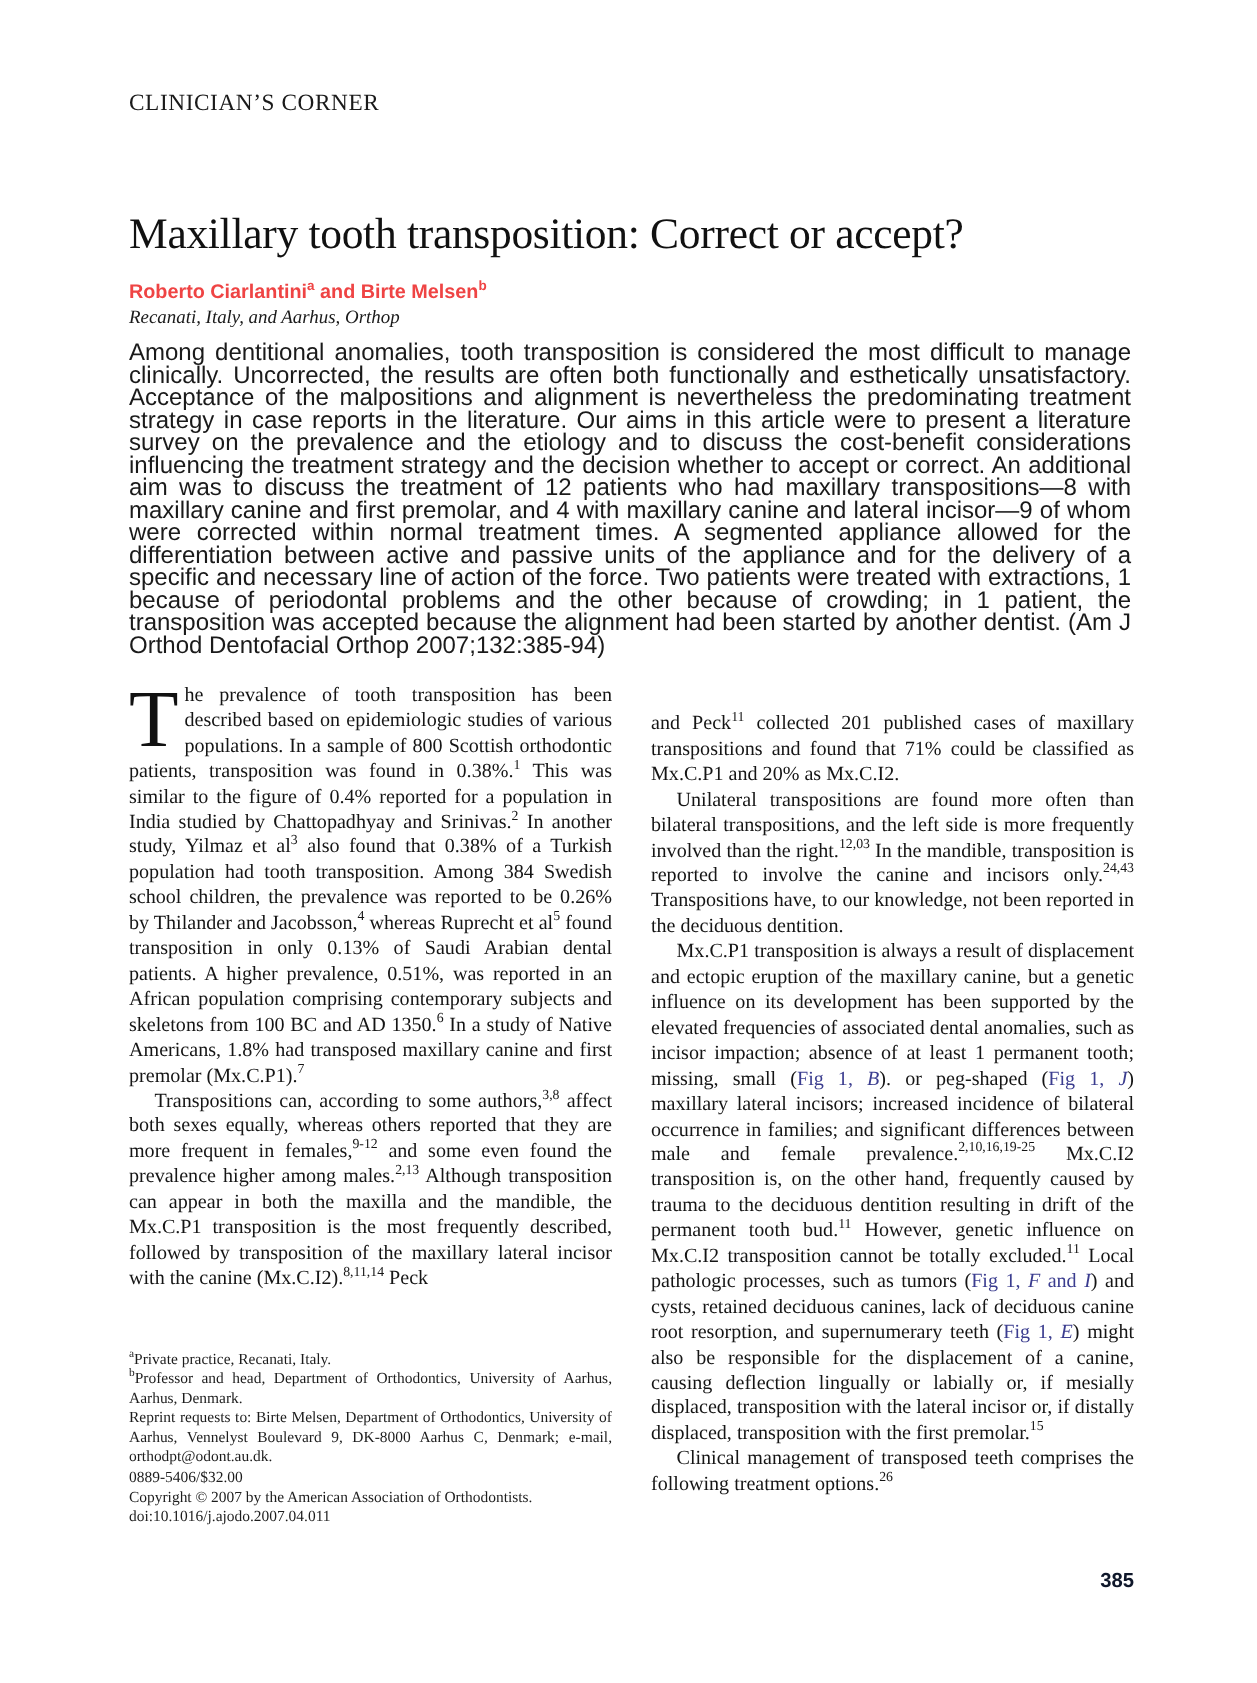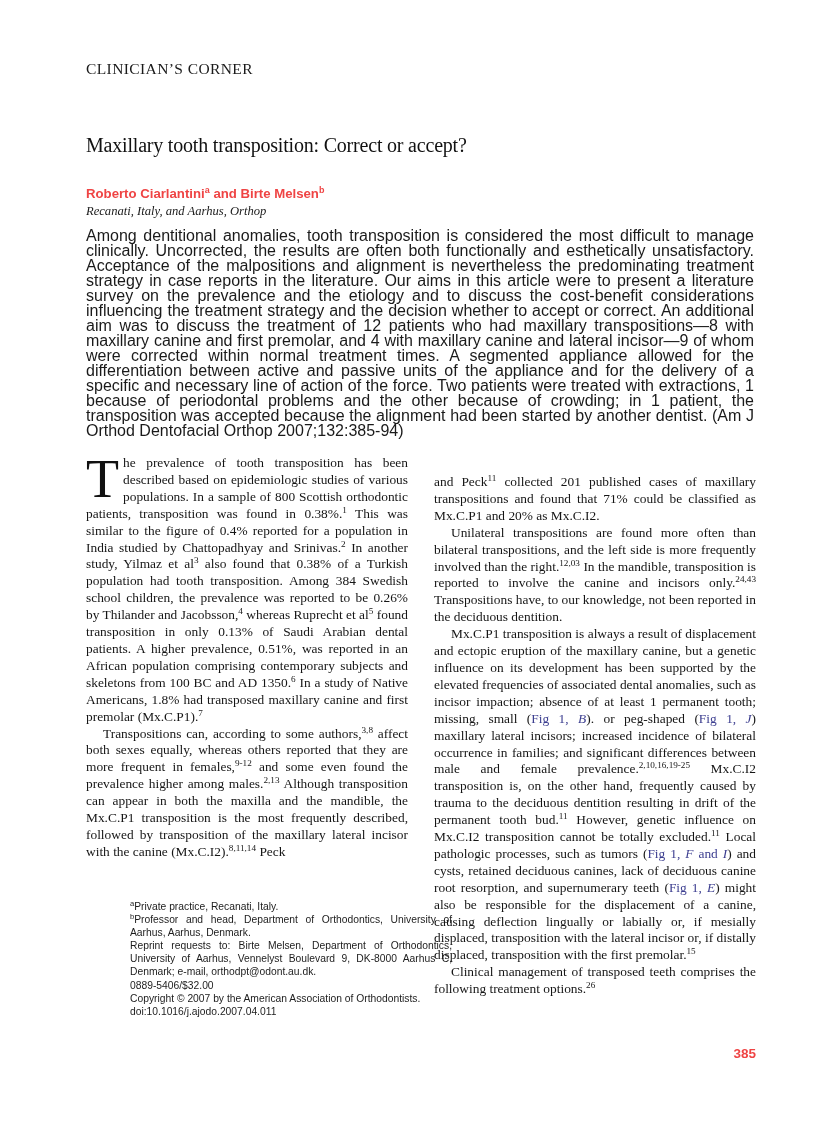--- a/index.html
+++ b/index.html
@@ -33,21 +33,21 @@
     letter-spacing: 0.4px;
     color: #1a1a1a;
   }
 
   .article-title {
     position: absolute;
     left: 86px;
     top: 121px;
     width: 670px;
     font-family: "Liberation Serif", "DejaVu Serif", serif;
-    font-size: 20px;
+    font-size: 29px;
     font-weight: 400;
     letter-spacing: -0.2px;
     color: #111;
     line-height: 1.15;
   }
 
   .byline {
     position: absolute;
     left: 86px;
     top: 185px;
@@ -112,26 +112,25 @@
     font-weight: 400;
     color: #111;
   }
 
   
   .footnotes {
     position: absolute;
     left: 86px;
     top: 900px;
     width: 322px;
-    font-family: Liberation Sans, sans-serif;
+    font-family: Liberation Serif, serif;
     font-size: 10.3px;
     line-height: 13.1px;
     text-align: justify;
     color: #1c1c1c;
-    margin-left: 44px;
   }
   .footnotes div { margin: 0; }
   .footnotes sup { font-size: 7.6px; vertical-align: super; line-height: 0; }
 
   .footnote-rule {
     position: absolute;
     left: 86px;
     top: 893px;
     width: 130px;
     height: 0;
@@ -141,21 +140,21 @@
   
   .page-number {
     position: absolute;
     left: 0;
     top: 1046px;
     width: 756px;
     text-align: right;
     font-family: "Liberation Sans", "DejaVu Sans", sans-serif;
     font-size: 13.5px;
     font-weight: bold;
-    color: #ef4444;
+    color: #0f172a;
   }
 </style>
 </head>
 <body>
 
 <div class="page">
 
   <div class="section-label">CLINICIAN’S CORNER</div>
 
   <h1 class="article-title">Maxillary tooth transposition: Correct or accept?</h1>

